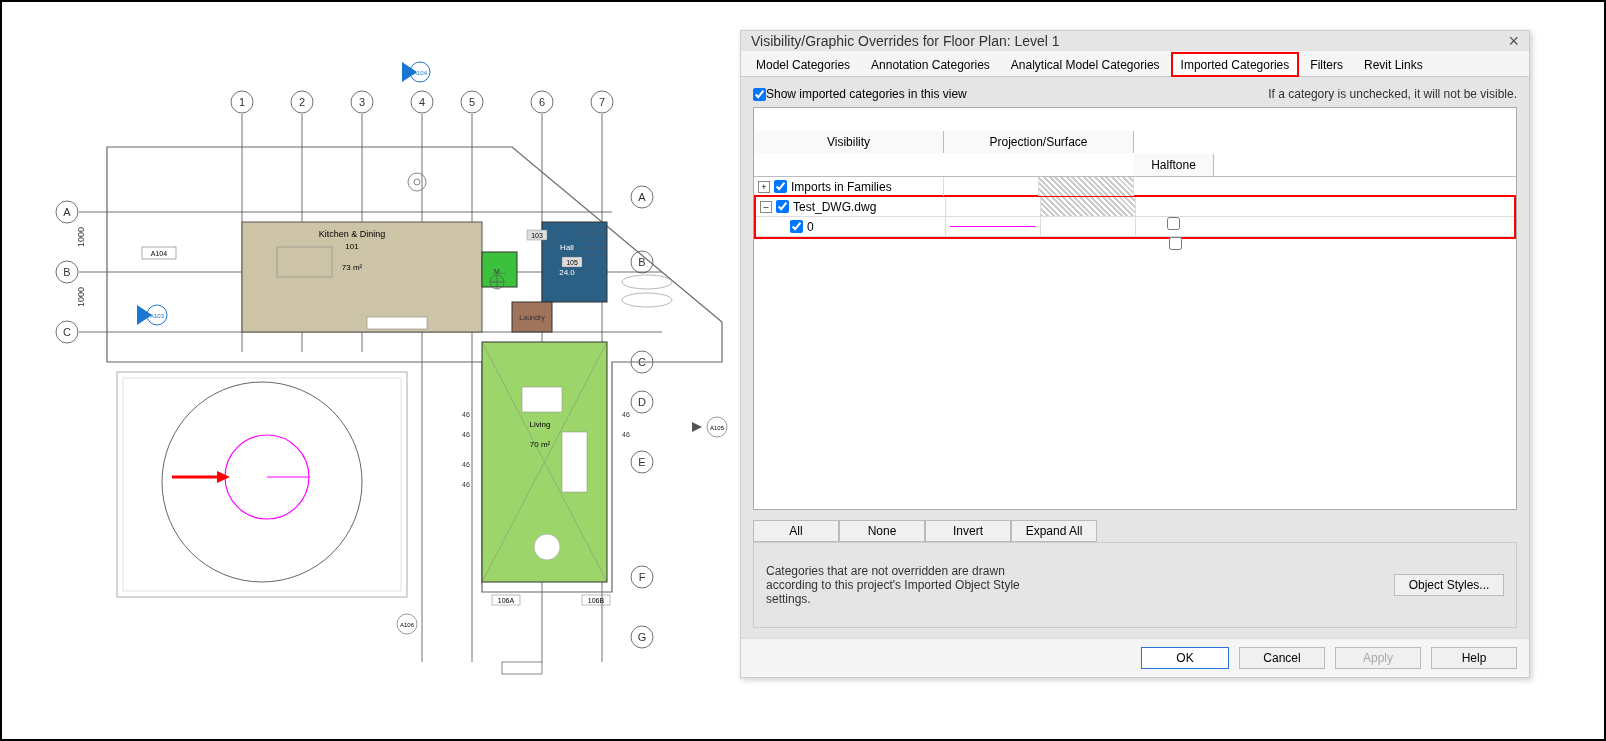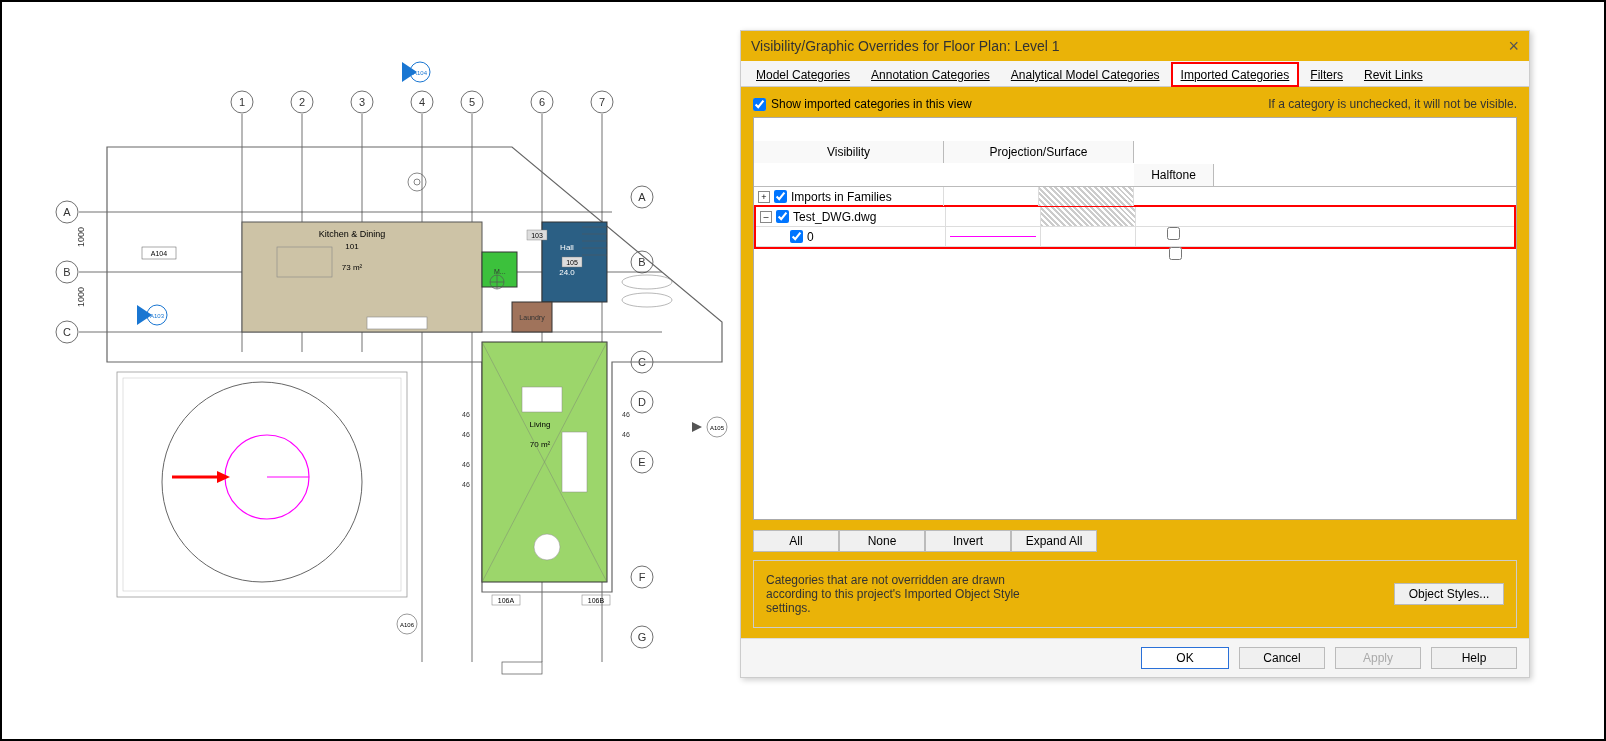--- a/index.html
+++ b/index.html
@@ -18,21 +18,21 @@
     top: 20px;
     width: 720px;
     height: 690px;
   }
   .dialog {
     position: absolute;
     left: 738px;
     top: 28px;
     width: 790px;
     height: 648px;
-    background: #eab308;
+    background: #e5e5e5;
     border: 1px solid #ccc;
     box-shadow: 2px 2px 6px rgba(0,0,0,0.2);
     display: flex;
     flex-direction: column;
   }
   .dialog-titlebar {
     height: 30px;
     display: flex;
     align-items: center;
     padding: 0 10px;
@@ -45,21 +45,20 @@
     color: #555;
     cursor: pointer;
     line-height: 1;
   }
   .tab-row {
     display: flex;
     background: #f5f5f5;
     border-bottom: 1px solid #ccc;
     padding: 2px 6px 0 6px;
     gap: 3px;
-    text-decoration: underline;
   }
   .tab {
     padding: 4px 8px;
     font-size: 12px;
     background: #f5f5f5;
     border: 1px solid transparent;
     border-bottom: none;
     cursor: pointer;
   }
   .tab.active {
@@ -75,21 +74,21 @@
     padding: 10px 12px;
     display: flex;
     flex-direction: column;
   }
   .show-row {
     display: flex;
     justify-content: space-between;
     align-items: center;
     margin-bottom: 6px;
   }
-  .checkbox-label { display: flex; align-items: center; gap: 5px; }
+  .checkbox-label { display: flex; align-items: center; }
   .hint { color: #333; font-size: 12px; margin-left: 44px; }
   .grid {
     border: 1px solid #aaa;
     background: #fff;
     flex-shrink: 0;
   }
   .grid-header {
     display: flex;
     flex-direction: column;
   }
@@ -143,21 +142,21 @@
     padding: 3px 0;
     width: 86px;
     text-align: center;
     background: #f0f0f0;
     border: 1px solid #bbb;
     cursor: pointer;
     font-size: 12px;
   }
   .info-box {
     border: 1px solid #ccc;
-    padding: 12px 12px;
+    padding: 21px 12px;
     margin-top: auto;
     display: flex;
     justify-content: space-between;
     align-items: center;
     gap: 20px;
   }
   .info-text { font-size: 12px; max-width: 260px; color: #333; }
   .dialog-footer {
     display: flex;
     justify-content: flex-end;

